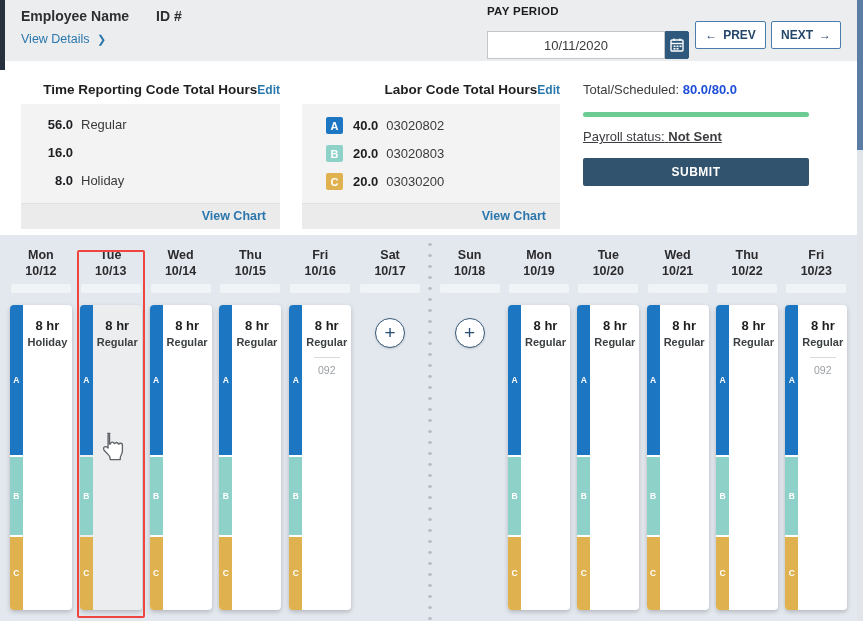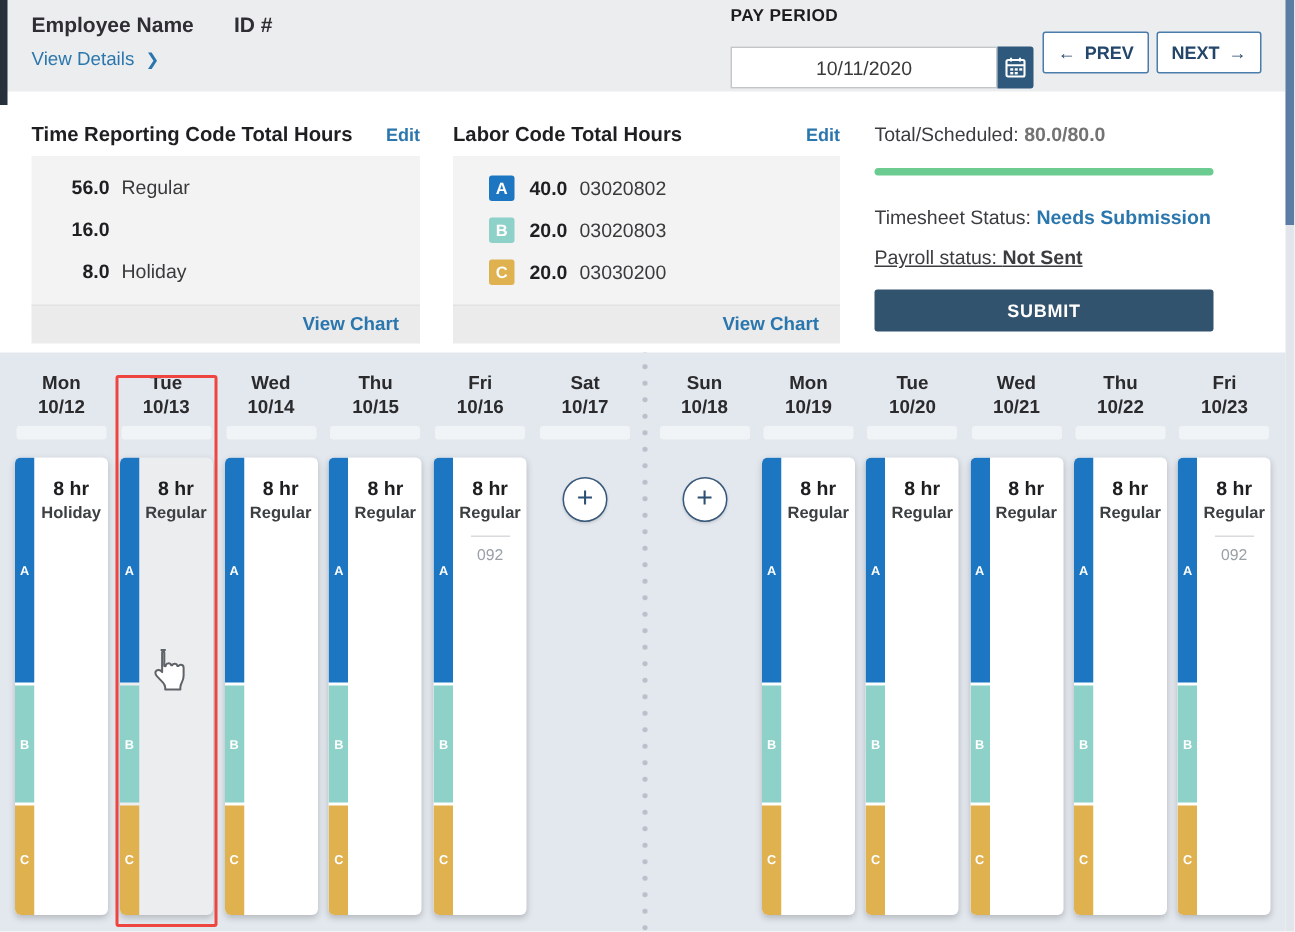--- a/index.html
+++ b/index.html
@@ -23,38 +23,38 @@
                 text-align:center; height:28px; font-family:"Liberation Sans", sans-serif; }
   .cal-btn { width:33px; height:28px; background:#2e587c; border:1px solid #2e587c; border-radius:0 2px 2px 0;
              display:flex; align-items:center; justify-content:center; cursor:pointer; }
   .nav-btn { position:absolute; top:21px; height:28px; background:#fff; border:1px solid #4a7dab; border-radius:2px;
              font-size:12px; font-weight:bold; color:#23466a; display:flex; align-items:center; justify-content:center;
              gap:6px; cursor:pointer; font-family:"Liberation Sans", sans-serif; }
   .btn-prev { left:695px; width:71px; }
   .btn-next { left:771px; width:70px; }
 
   
-  .panel-head { position:absolute; top:82px; display:flex; justify-content:space-between; align-items:baseline; }
+  .panel-head { position:absolute; top:82px; display:flex; justify-content:flex-end; align-items:baseline; }
   .panel-head .title { font-size:13.5px; font-weight:bold; color:#1f1f22; }
   .edit-link { font-size:12px; font-weight:bold; color:#2b77ad; cursor:pointer; }
   .panel { position:absolute; top:104px; }
   .panel-body { background:#f3f3f4; padding:13px 14px 2px 14px; }
   .trc-row { display:flex; margin-bottom:13px; font-size:13px; color:#3a3a3c; }
   .trc-row .hrs { width:38px; text-align:right; font-weight:bold; color:#1f1f22; margin-right:8px; }
   .lab-row { display:flex; align-items:center; margin-bottom:11px; font-size:13px; color:#3a3a3c; }
   .badge { width:17px; height:17px; border-radius:2px; color:#fff; font-size:11px; font-weight:bold;
            display:flex; align-items:center; justify-content:center; margin-left:10px; margin-right:10px; }
   .lab-row .hrs { font-weight:bold; color:#1f1f22; margin-right:8px; }
   .panel-foot { background:#ebebec; border-top:1px solid #e2e2e4; padding:5px 14px 6px; text-align:right;
                 font-size:12.5px; font-weight:bold; color:#2b77ad; cursor:pointer; }
 
   
   .status-col { position:absolute; left:583px; top:82px; width:226px; }
   .stat-line { font-size:13px; color:#3c3c40; margin-bottom:0; }
-  .stat-line b { color:#737373; }
+  .stat-line b { color:#1d4ed8; }
   .progress { margin-top:15px; height:5px; border-radius:3px; width:100%; }
   .ts-line { margin-top:20px; font-size:13px; color:#3c3c40; }
   .ts-line .blue { font-weight:bold; color:#2b77ad; }
   .pr-line { margin-top:12px; font-size:13px; color:#3c3c40;text-decoration:underline; }
   .submit-btn { margin-top:14px; width:100%; height:28px; background:#32536e; border:none; border-radius:2px;
                 color:#fff; font-size:12px; font-weight:bold; letter-spacing:.5px; cursor:pointer;
                 font-family:"Liberation Sans", sans-serif; }
 
   
   .cal { position:absolute; left:0; top:235px; width:857px; height:386px; background:#e3e8ee; }
@@ -180,24 +180,20 @@
     </div>
     <div class="panel-foot">View Chart</div>
   </div>
 
   <div class="status-col">
     <div class="stat-line">
       <span>Total/Scheduled:</span>
       <b>80.0/80.0</b>
     </div>
     <div class="progress" style="background-color: rgb(107, 203, 144);"></div>
-    <div class="ts-line">
-      <span>Timesheet Status:</span>
-      <span class="blue">Needs Submission</span>
-    </div>
     <div class="pr-line">
       <span>Payroll status:</span>
       <b>Not Sent</b>
     </div>
     <button class="submit-btn">SUBMIT</button>
   </div>
 
   <div class="cal">
     <div class="cal-row">
       <div class="col-group left">

